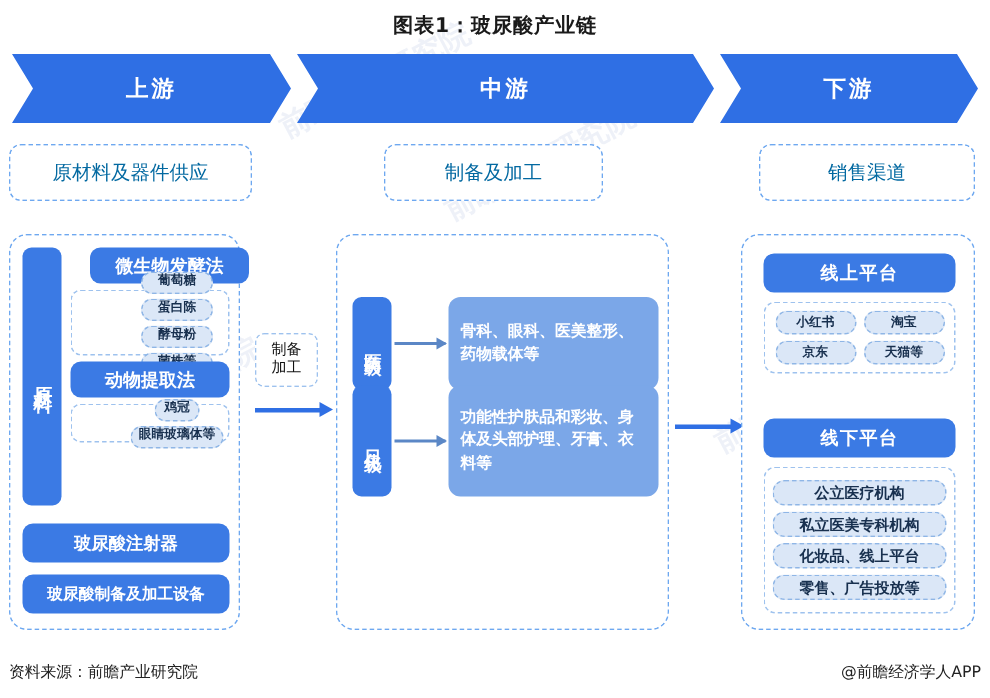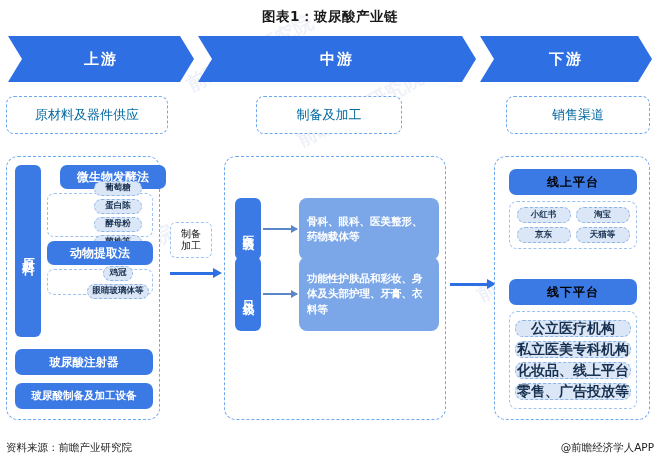--- a/index.html
+++ b/index.html
@@ -156,42 +156,42 @@
   .arrow-right::after {
     content: ""; position: absolute; right: -8px; top: -4px;
     border-left: 9px solid #2f6fe4;
     border-top: 5.5px solid transparent;
     border-bottom: 5.5px solid transparent;
   }
 
   
   .chan-head {
     position: absolute; left: 14px; width: 128px; height: 26px;
-    background: #3b7ae4; color: #000000; border-radius: 7px;
+    background: #3b7ae4; color: #ffffff; border-radius: 7px;
     display: flex; align-items: center; justify-content: center;
     font-size: 12px; font-weight: bold; letter-spacing: 1px;
   }
   .chan-head.h1 { top: 12px; }
   .chan-head.h2 { top: 122px; }
   .chan-wrap {
     position: absolute; left: 14px;
     border: 1px dashed #9ec2ee; border-radius: 8px; background: #fff;
     display: flex; flex-wrap: wrap; align-content: center;
     justify-content: center; gap: 4px 5px; padding: 5px 4px; font-family: Liberation Serif, serif;
   }
   .chan-wrap.w1 { top: 44px;  width: 128px; height: 48px; }
   .chan-wrap.w2 { top: 154px; width: 128px; height: 98px; }
   .pill2 {
     background: #dbe7f7; border: 1px dashed #8fb6e6; border-radius: 8px;
     color: #18304f; font-size: 8.5px; font-weight: bold;
     display: flex; align-items: center; justify-content: center;
     white-space: nowrap;
   }
   .pill2-half { width: 54px; height: 16px; }
-  .pill2-full { width: 116px; height: 17px; font-size: 14px; }
+  .pill2-full { width: 116px; height: 17px; font-size: 10px; }
 
   
   .wm {
     position: absolute; color: rgba(120,150,200,0.13);
     font-size: 20px; font-weight: bold;
     transform: rotate(-28deg); pointer-events: none;
     white-space: nowrap; user-select: none;
   }
 
   

